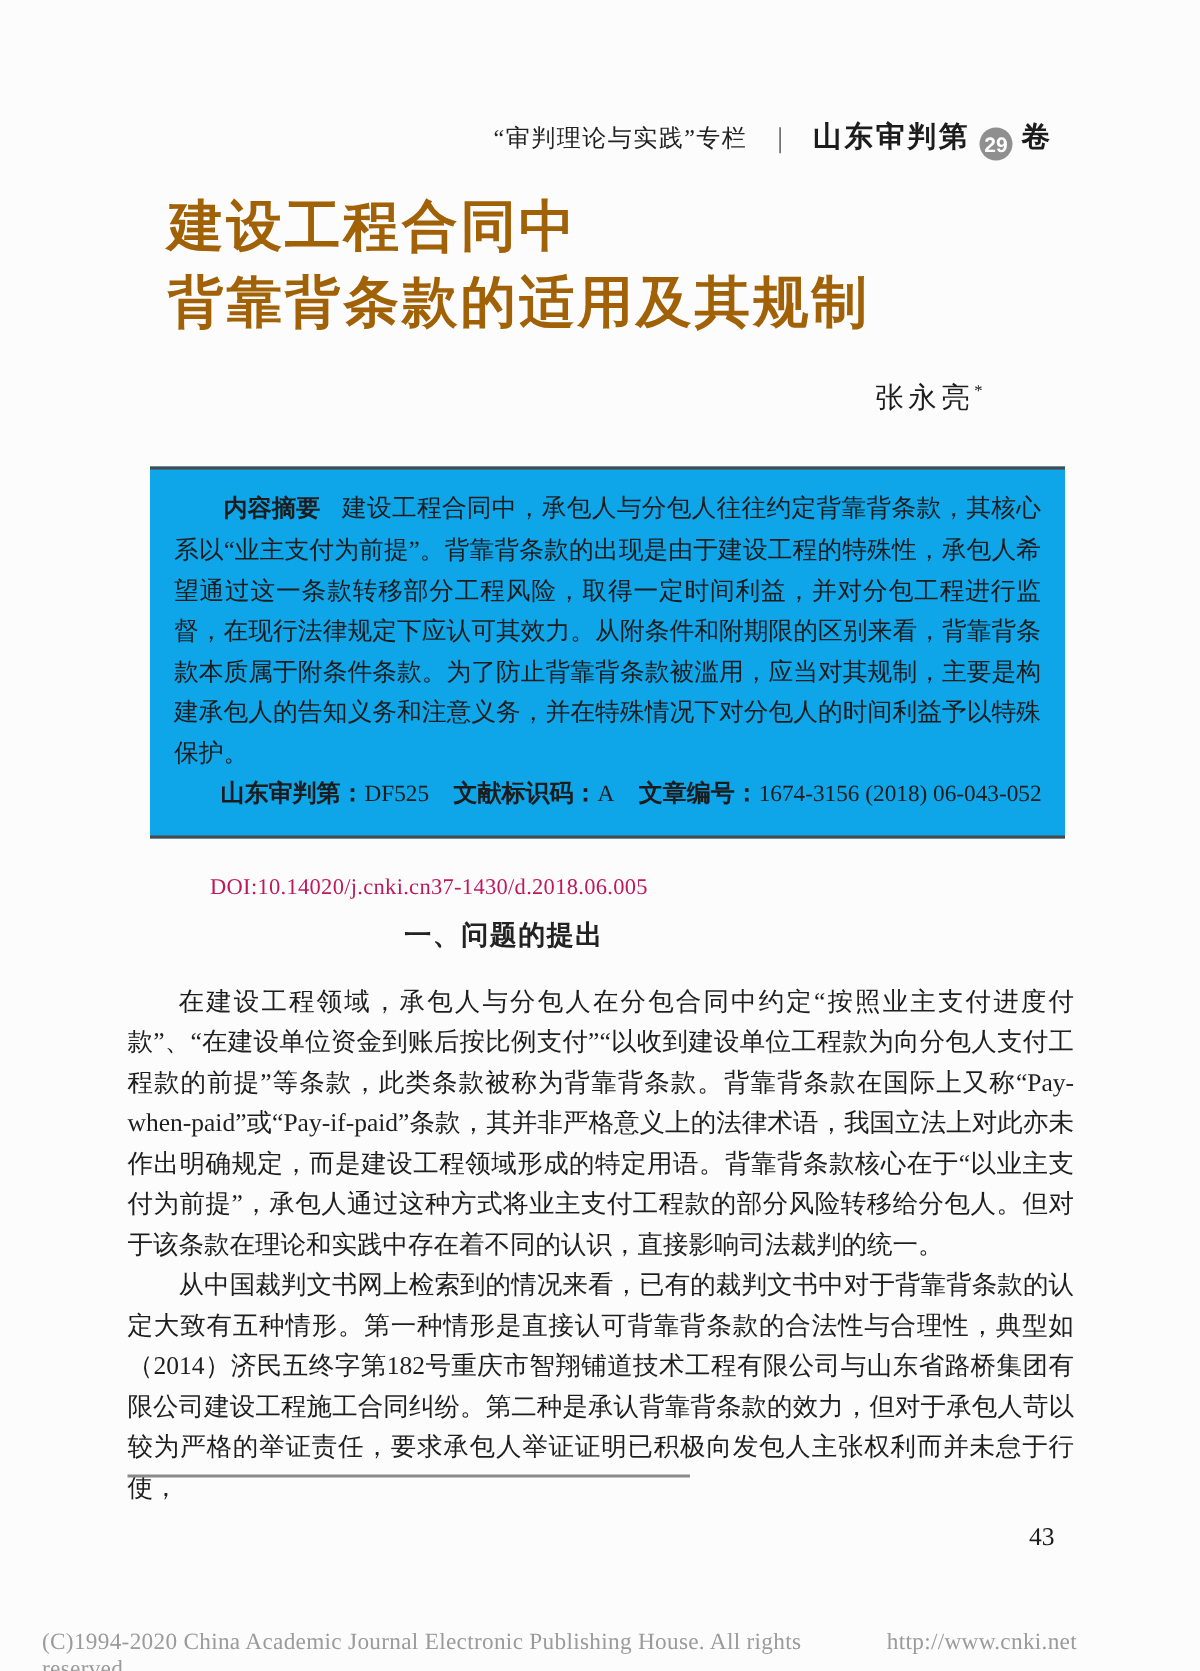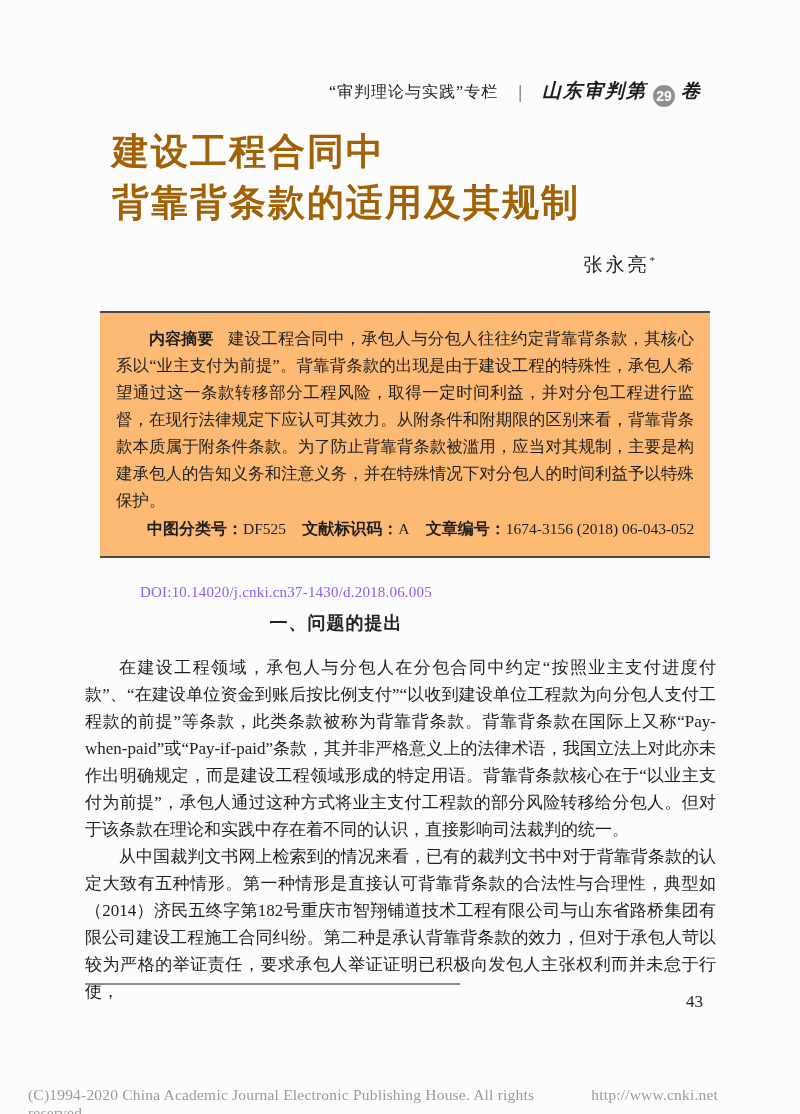--- a/index.html
+++ b/index.html
@@ -10,71 +10,71 @@
     background: #fcfcfc;
     font-family: "Liberation Serif", "DejaVu Serif", serif;
     color: #1c1c1c;
     overflow: hidden;
   }
 
   
   .header { position: absolute; top: 78px; right: 98px; white-space: nowrap; font-size: 16px; }
   .col-label { letter-spacing: 1px; color: #222; }
   .sep { margin: 0 16px; color: #555; font-size: 19px; vertical-align: -1px; }
-  .journal { font-weight: bold; font-style: italic; font-size: 19px; letter-spacing: 2px; }
+  .journal { font-weight: bold; font-size: 19px; letter-spacing: 2px; }
   .badge {
     display: inline-block; width: 22px; height: 22px; border-radius: 50%;
     background: #8f8f8f; color: #ffffff; text-align: center;
     font-family: "Liberation Sans", sans-serif; font-style: normal;
     font-weight: bold; font-size: 14px; line-height: 22px;
     letter-spacing: 0; margin: 0 2px; vertical-align: -4px;
   }
 
   
   .title {
     position: absolute; left: 112px; top: 126px; margin: 0;
     font-size: 37px; line-height: 51px; font-weight: bold; letter-spacing: 2px;
     color: #a16207;
   }
   .author { position: absolute; top: 252px; right: 145px; font-size: 19px; letter-spacing: 3px; }
   .author sup { font-size: 11px; letter-spacing: 0; }
 
   
   .abstract-box {
     position: absolute; left: 100px; top: 311px; width: 610px; box-sizing: border-box;
-    background: #fdba74;
+    background: #0ea5e9;
     border-top: 2px solid #4a4a4a; border-bottom: 2px solid #4a4a4a;
     padding: 12px 16px 12px;
   }
   .abs-para { margin: 0; text-indent: 2em; font-size: 16.5px; line-height: 27px; text-align: justify; }
   .hei { font-family: "Liberation Sans", sans-serif; font-weight: bold; font-size: 16px; }
   .abs-label { margin-right: 0.9em; }
   .kw-line { margin: 1px 0 0; text-indent: 2em; font-size: 16.5px; line-height: 28px; white-space: nowrap; }
   .kw-line .hei { margin-right: 0.6em; }
   .kw { margin-right: 0.95em; }
   .clc-line { margin: 0; text-indent: 2em; font-size: 15.5px; line-height: 30px; white-space: nowrap; }
   .clc-line .val { margin-right: 0.8em; font-family: "Liberation Serif", serif; }
 
   
-  .doi { position: absolute; left: 140px; top: 584px; font-size: 15px; color: #8b5cf6; letter-spacing: 0.2px; }
+  .doi { position: absolute; left: 140px; top: 584px; font-size: 15px; color: #be185d; letter-spacing: 0.2px; }
   .section-heading {
     position: absolute; left: 0; top: 611px; width: 672px; margin: 0;
     text-align: center; font-family: "Liberation Sans", sans-serif;
     font-size: 18px; font-weight: bold; letter-spacing: 1px; color: #222;
   }
 
   
   .body { position: absolute; left: 85px; top: 654px; width: 631px; }
   .body p { margin: 0; font-size: 17px; line-height: 27px; text-align: justify; text-indent: 2em; color: #1e1e1e; }
 
   
   .footnote-rule { position: absolute; left: 85px; top: 983px; width: 375px; border-top: 2px solid #8a8a8a; }
   .footnote { position: absolute; left: 85px; top: 992px; width: 631px; margin: 0; font-size: 15px; text-indent: 2em; }
 
-  .page-number { position: absolute; top: 992px; right: 97px; font-size: 17px; }
+  .page-number { position: absolute; top: 1015px; right: 97px; font-size: 17px; }
 
   
   .footer {
     position: absolute; left: 28px; top: 1086px; width: 690px;
     display: flex; justify-content: space-between;
     color: #9b9b9b; font-size: 15.5px; letter-spacing: 0.2px;
   }
 </style>
 </head>
 <body>
@@ -96,21 +96,21 @@
 
   <div class="author">
     <span>张永亮</span><sup>*</sup>
   </div>
 
   <div class="abstract-box">
     <p class="abs-para">
       <span class="hei abs-label">内容摘要</span><span>建设工程合同中，承包人与分包人往往约定背靠背条款，其核心系以“业主支付为前提”。背靠背条款的出现是由于建设工程的特殊性，承包人希望通过这一条款转移部分工程风险，取得一定时间利益，并对分包工程进行监督，在现行法律规定下应认可其效力。从附条件和附期限的区别来看，背靠背条款本质属于附条件条款。为了防止背靠背条款被滥用，应当对其规制，主要是构建承包人的告知义务和注意义务，并在特殊情况下对分包人的时间利益予以特殊保护。</span>
     </p>
     <p class="clc-line">
-      <span class="hei">中图分类号：</span><span class="val">DF525</span>
+      <span class="hei">山东审判第：</span><span class="val">DF525</span>
       <span class="hei">文献标识码：</span><span class="val">A</span>
       <span class="hei">文章编号：</span><span class="val">1674-3156 (2018) 06-043-052</span>
     </p>
   </div>
 
   <div class="doi">DOI:10.14020/j.cnki.cn37-1430/d.2018.06.005</div>
 
   <h2 class="section-heading">一、问题的提出</h2>
 
   <div class="body">

